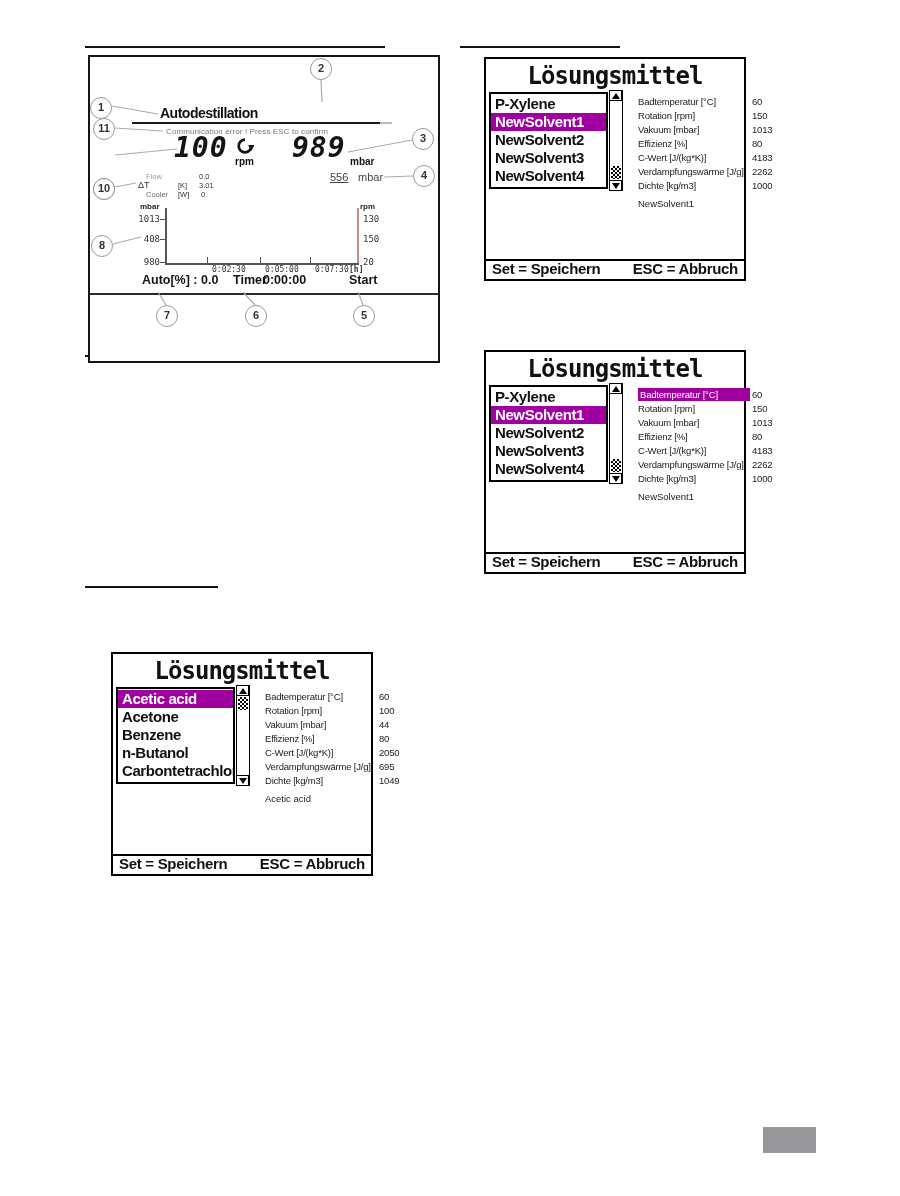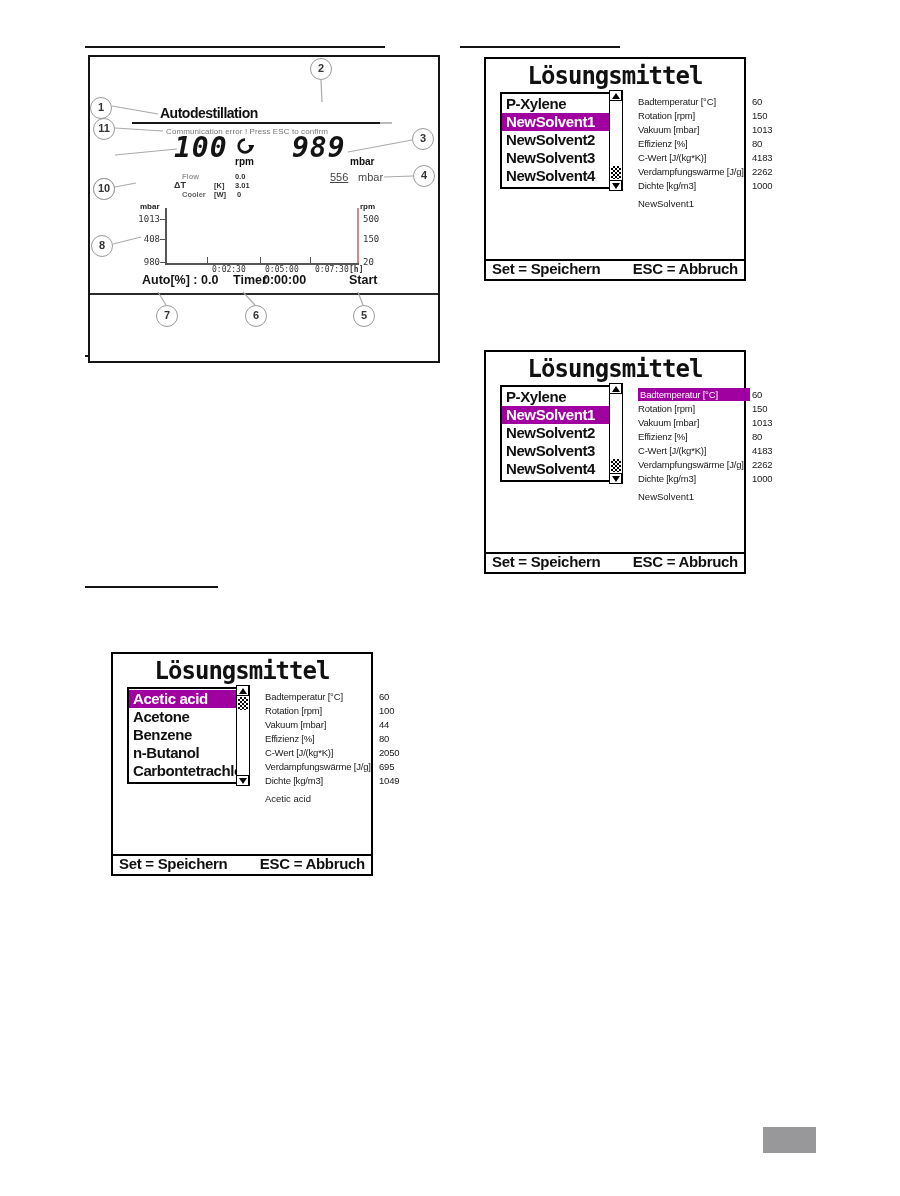--- a/index.html
+++ b/index.html
@@ -22,21 +22,21 @@
   .dp-title-underline-tail { left:290px; top:65px; width:12px; height:2px; background:#bbb; }
   .dp-alert { left:76px; top:70px; font-size:8px; color:#777; letter-spacing:0.1px; }
   .seg { font-family:"DejaVu Sans Mono", monospace; font-weight:bold; font-style:italic;
          font-size:28px; letter-spacing:1px; color:#141414; }
   .dp-rot-val { left:84px; top:74px; }
   .dp-press-val { left:202px; top:74px; }
   .dp-rot-unit { left:145px; top:99px; font-weight:bold; font-size:10px; }
   .dp-press-unit { left:260px; top:99px; font-weight:bold; font-size:10px; }
   .dp-set-val { left:240px; top:114px; font-size:11px; color:#444;text-decoration:underline; }
   .dp-set-unit { left:268px; top:114px; font-size:11px; color:#444; }
-  .dp-small { font-size:7.5px; font-weight:bold; color:#333;margin-left:36px; }
+  .dp-small { font-size:7.5px; font-weight:normal; color:#333; }
   .dp-flow-label { left:56px; top:115px; color:#999; }
   .dp-flow-val { left:109px; top:115px; }
   .dp-dt-label { left:48px; top:123px; font-size:9px; }
   .dp-dt-unit { left:88px; top:124px; }
   .dp-dt-val { left:109px; top:124px; }
   .dp-cool-label { left:56px; top:133px; color:#666; }
   .dp-cool-unit { left:88px; top:133px; }
   .dp-cool-val { left:111px; top:133px; }
   .axis { position:absolute; background:#555; }
   .gr-num { font-family:"DejaVu Sans Mono", monospace; font-size:9px; color:#333; }
@@ -53,21 +53,21 @@
     border:1.5px solid #9a9a9a; background:#fff; color:#333;
     font-weight:bold; font-size:11px; text-align:center; line-height:19px; z-index:6;
   }
   .leader-svg { position:absolute; left:0; top:0; width:900px; height:1196px;
     pointer-events:none; z-index:5; }
 
   
   .screen { position:absolute; width:262px; height:224px; border:2px solid #000; background:#fff; }
   .scr-title { position:absolute; top:3px; left:0; right:0; text-align:center;
     font-family:"DejaVu Sans Mono", monospace; font-weight:bold; font-size:24px; letter-spacing:-1px; }
-  .listbox { position:absolute; left:14px; top:33px; width:119px; height:97px;
+  .listbox { position:absolute; left:3px; top:33px; width:119px; height:97px;
     border:2px solid #000; overflow:hidden; padding-top:1px; background:#fff; }
   .listitem { height:18px; line-height:18px; font-weight:bold; font-size:15px;
     letter-spacing:-0.4px; padding-left:4px; white-space:nowrap; }
   .listitem.hl { background:#a000a0; color:#fff; }
   .scrollbar { position:absolute; left:123px; top:31px; width:14px; height:101px;
     border:1px solid #000; background:#fff; }
   .sb-btn { position:absolute; left:-1px; width:13px; height:11px; border:1px solid #000; background:#fff; }
   .sb-up { top:-1px; } .sb-down { bottom:-1px; }
   .tri-up { width:0; height:0; border-left:4px solid transparent; border-right:4px solid transparent;
     border-bottom:6px solid #000; margin:2px auto 0; }
@@ -153,21 +153,21 @@
     <div class="axis" style="left:70px; top:162px; width:5px; height:1px;"></div>
     <div class="axis" style="left:70px; top:182px; width:5px; height:1px;"></div>
     <div class="axis" style="left:70px; top:205px; width:5px; height:1px;"></div>
     <div class="axis" style="left:75px; top:151px; width:1.5px; height:56px;"></div>
     <div class="axis" style="left:267px; top:151px; width:1.5px; height:56px; background:#c98b8b;"></div>
     <div class="axis" style="left:75px; top:206px; width:194px; height:1.5px;"></div>
     <div class="axis" style="left:117px; top:200px; width:1px; height:6px;"></div>
     <div class="axis" style="left:170px; top:200px; width:1px; height:6px;"></div>
     <div class="axis" style="left:220px; top:200px; width:1px; height:6px;"></div>
     <div class="abs gr-unit" style="left:270px; top:145px;">rpm</div>
-    <div class="abs gr-num gr-right-num" style="top:157px;">500</div>
+    <div class="abs gr-num gr-right-num" style="top:157px;">130</div>
     <div class="abs gr-num gr-right-num" style="top:177px;">150</div>
     <div class="abs gr-num gr-right-num" style="top:200px;">20</div>
     <div class="abs gr-xlab" style="left:122px;">0:02:30</div>
     <div class="abs gr-xlab" style="left:175px;">0:05:00</div>
     <div class="abs gr-xlab" style="left:225px;">0:07:30</div>
     <div class="abs gr-xlab" style="left:259px; font-weight:bold;">[h]</div>
 
     <div class="abs dp-status" style="left:52px;">Auto[%] : 0.0</div>
     <div class="abs dp-status" style="left:143px;">Timer</div>
     <div class="abs dp-status" style="left:173px;">0:00:00</div>

